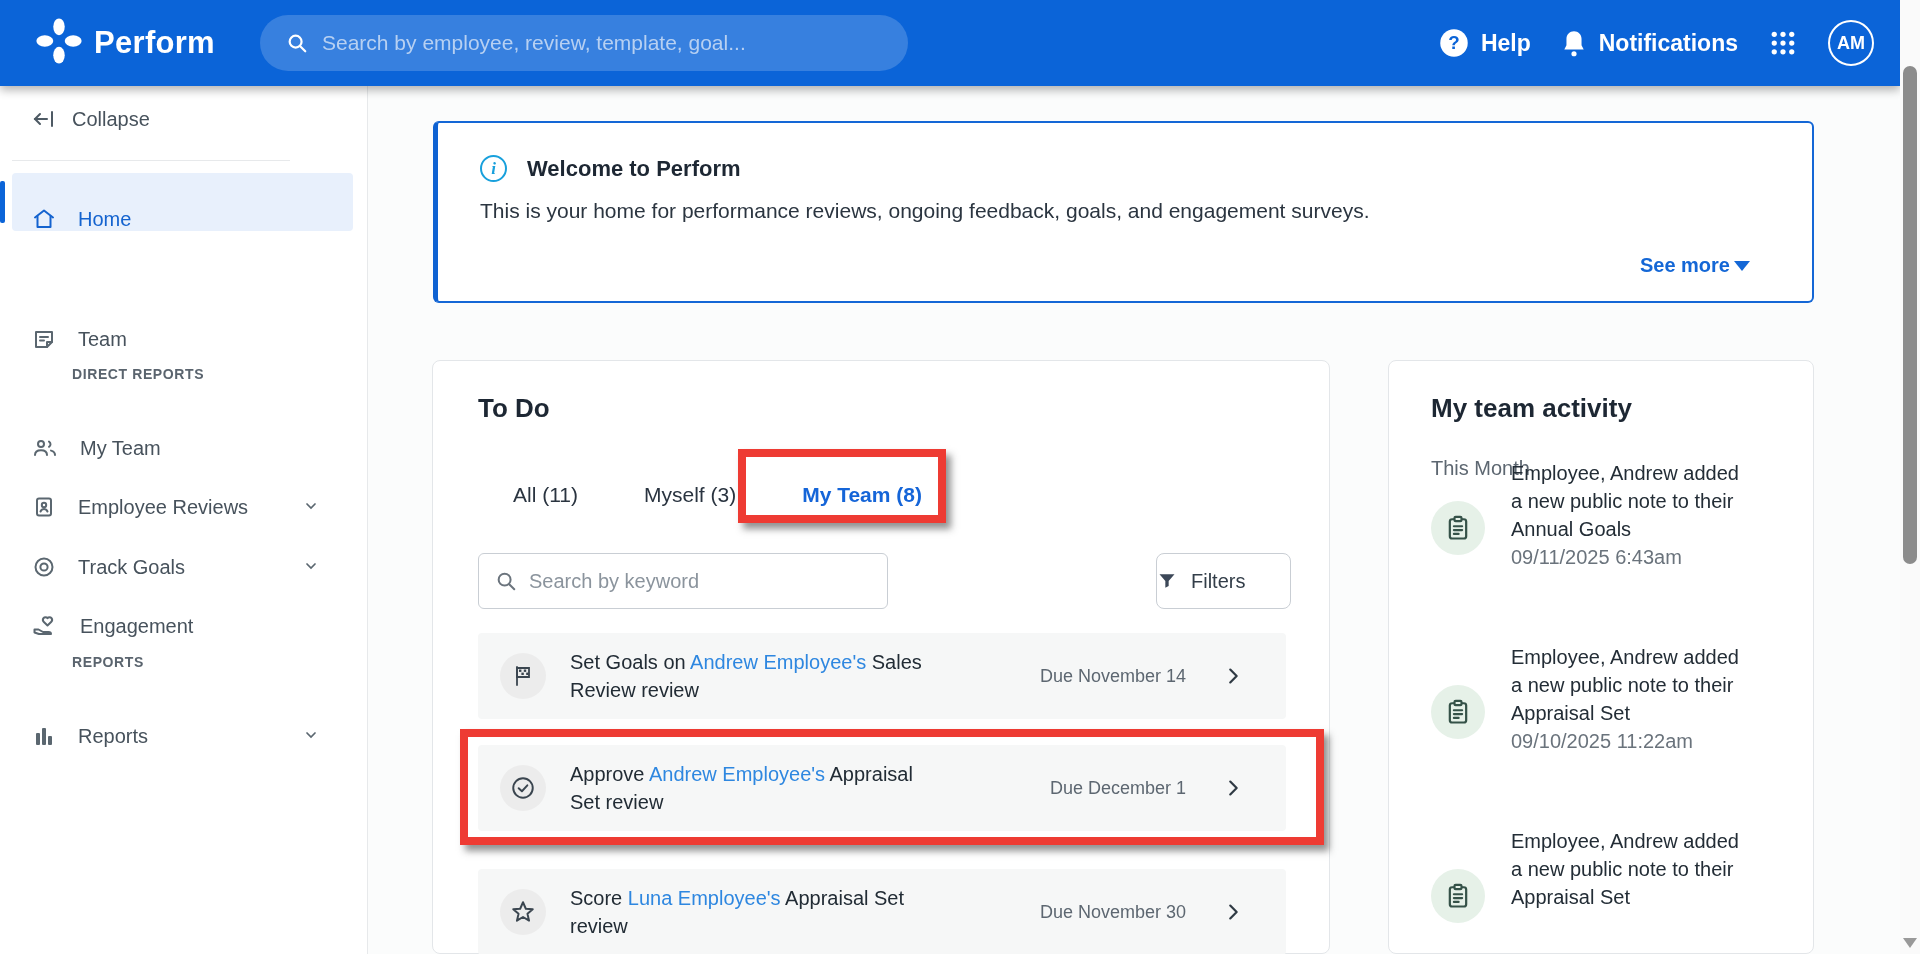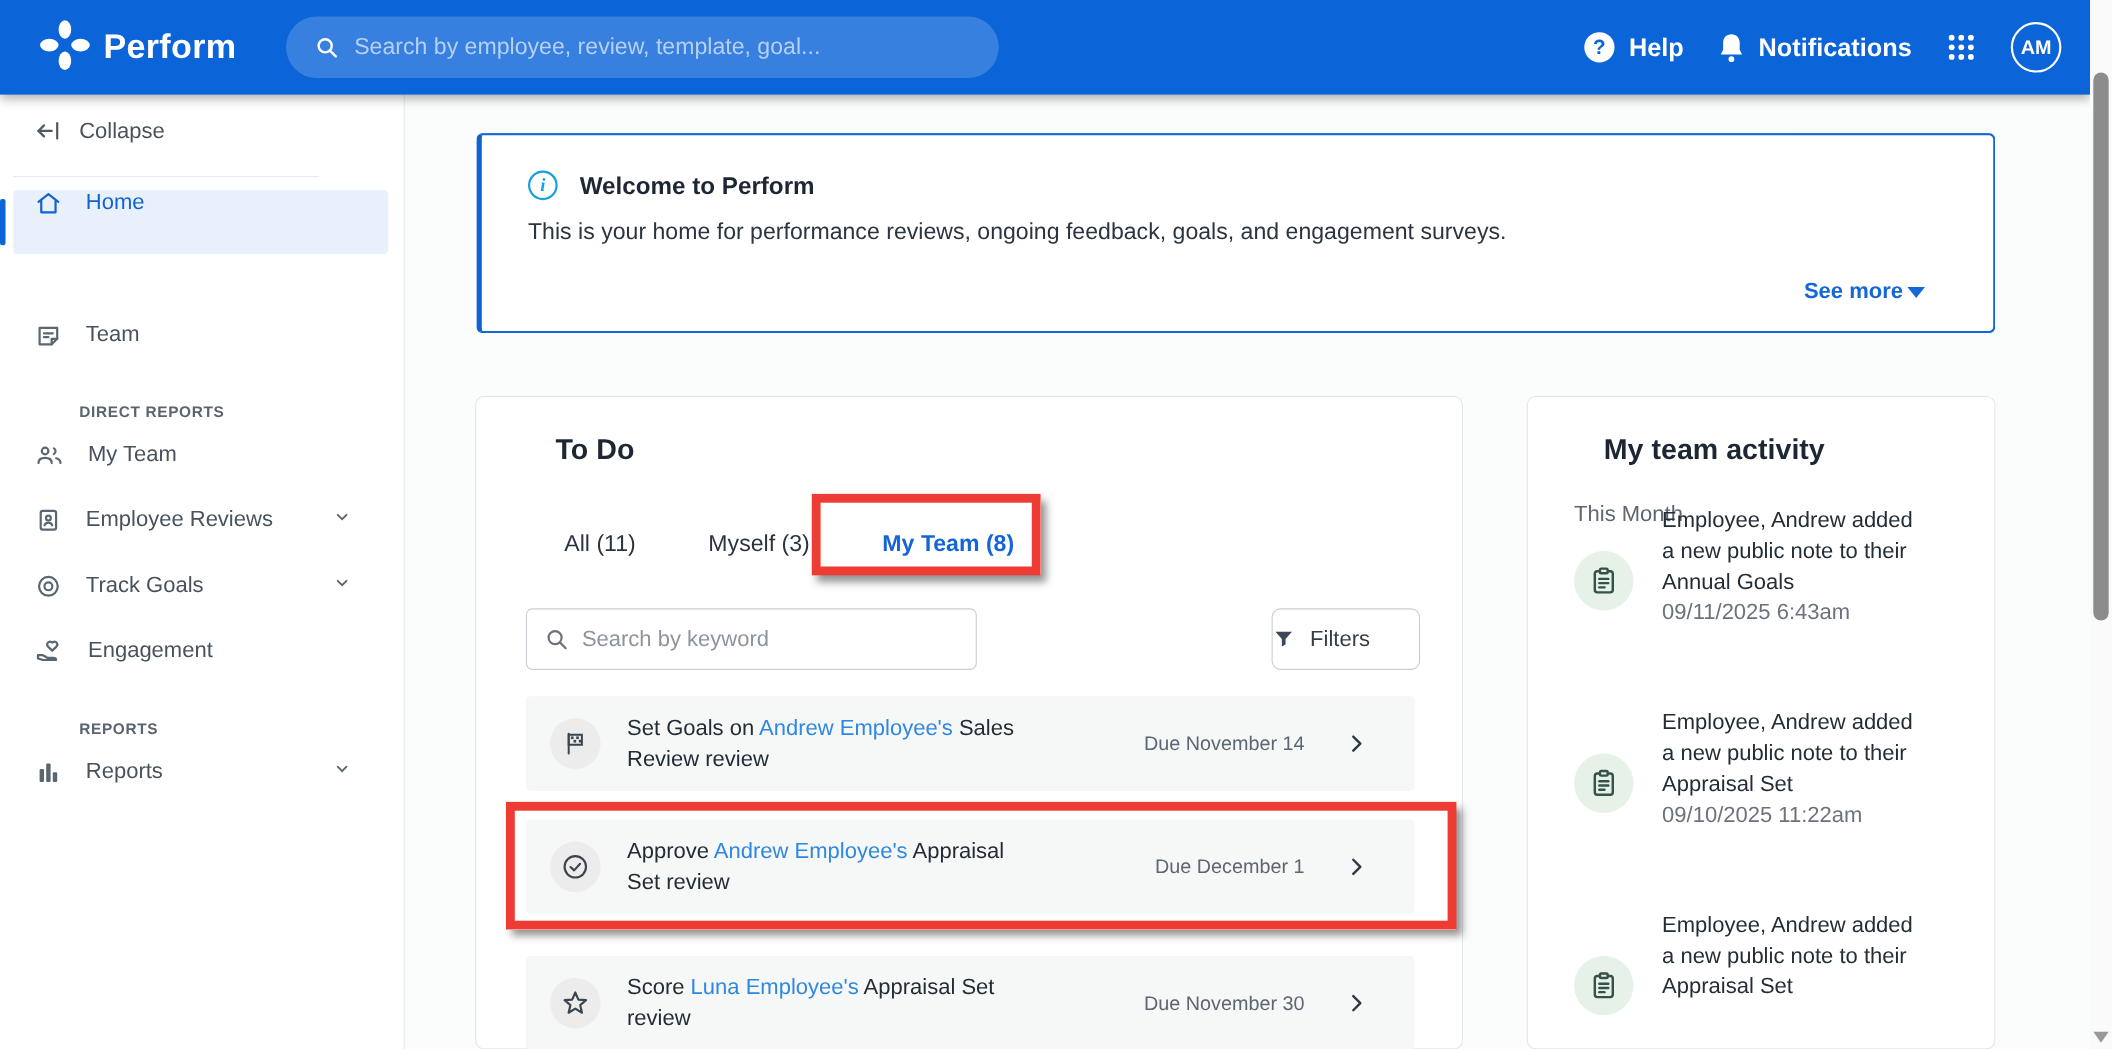--- a/index.html
+++ b/index.html
@@ -27,21 +27,21 @@
   .scroll-thumb { position:absolute; left:3px; top:66px; width:14px; height:498px; background:#8c8c8c; border-radius:7px; }
   .scroll-down { position:absolute; left:3px; top:938px; width:0; height:0;
                  border-left:7px solid transparent; border-right:7px solid transparent; border-top:10px solid #999; }
 
   
   .sidebar { position:absolute; left:0; top:86px; width:368px; height:868px; background:#fff;
              border-right:1px solid #e7e9eb; z-index:20; }
   .collapse-row { position:absolute; left:32px; top:16px; height:34px; display:flex; align-items:center;
                   gap:16px; color:#47525c; font-size:20px; cursor:pointer; }
   .side-divider { position:absolute; left:12px; top:74px; width:278px; height:1px; background:#e7e9eb; }
-  .nav-item { position:absolute; left:12px; width:341px; height:58px; display:flex; align-items:flex-start;
+  .nav-item { position:absolute; left:12px; width:341px; height:58px; display:flex; align-items:flex-end;
               padding-left:20px; gap:22px; color:#47525c; font-size:20px; font-weight:500;
               border-radius:4px; cursor:pointer; }
   .nav-item svg { flex:0 0 auto; }
   .nav-item .chev { position:absolute; right:34px; }
   .nav-item.active { background:#e8f0fc; color:#1463cf; }
   .nav-item.active::before { content:""; position:absolute; left:-12px; top:8px; width:5px; height:42px;
                              background:#0b64d8; border-radius:2px; }
   .side-section { position:absolute; left:72px; color:#5a646e; font-size:14px; font-weight:700; letter-spacing:.6px; }
 
   
@@ -55,21 +55,21 @@
   .welcome-body { position:absolute; left:42px; top:76px; font-size:21px; color:#2b3540; }
   .see-more { position:absolute; right:62px; bottom:24px; display:flex; align-items:center; gap:4px;
               color:#1467d6; font-size:20px; font-weight:700; cursor:pointer; }
   .caret-down { width:0; height:0; border-left:8px solid transparent; border-right:8px solid transparent;
                 border-top:10px solid #1467d6; }
 
   
   .card { position:absolute; background:#fff; border:1px solid #e3e6e9; border-radius:8px; }
   .todo-card { left:432px; top:360px; width:898px; height:594px; }
   .activity-card { left:1388px; top:360px; width:426px; height:594px; }
-  .card-title { position:absolute; left:45px; top:32px; font-size:26px; font-weight:700; color:#1d2733;margin-left:27px; }
+  .card-title { position:absolute; left:45px; top:32px; font-size:26px; font-weight:700; color:#1d2733; }
   .activity-card .card-title { left:42px; }
 
   
   .tabs { position:absolute; left:76px; top:108px; display:flex; gap:58px; }
   .tab { font-size:21px; color:#2a3440; font-weight:500; padding:14px 4px; cursor:pointer; }
   .tab.active { color:#1565d8; font-weight:700; }
 
   
   .kw-search { position:absolute; left:45px; top:192px; width:410px; height:56px; border:1px solid #c9ced4;
                border-radius:6px; display:flex; align-items:center; background:#fff; }

